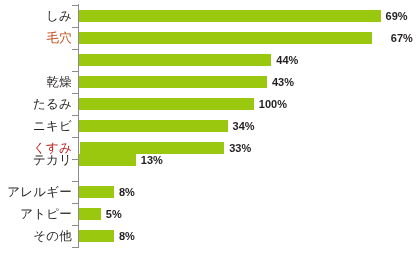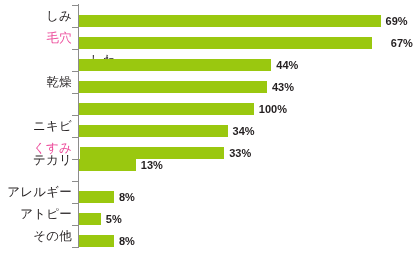--- a/index.html
+++ b/index.html
@@ -59,21 +59,21 @@
     white-space: nowrap;
     letter-spacing: 0.2px;
   }
 
   .bar-track {
     position: absolute;
     left: 79px;
     top: 0;
     height: 22px;
     display: flex;
-    align-items: flex-end;
+    align-items: center;
   }
 
   .bar-fill {
     height: 12px;
     background: #9ac80f;
     display: block;
   }
 
   .bar-value {
     font-size: 11px;
@@ -103,21 +103,21 @@
       <div class="axis-tick" style="top: 5px; background: rgb(140, 140, 140);"></div>
       <div class="bar-row" style="top: 5px;">
         <div class="cat-label" style="color: rgb(35, 31, 32);">しみ</div>
         <div class="bar-track" style="left: 79px;">
           <div class="bar-fill" style="width: 301.53px; background: rgb(154, 200, 15);"></div>
           <span class="bar-value" style="color: rgb(35, 31, 32);">69%</span>
         </div>
       </div>
       <div class="axis-tick" style="top: 27px; background: rgb(140, 140, 140);"></div>
       <div class="bar-row" style="top: 27px;">
-        <div class="cat-label" style="color: #ec4899;">毛穴</div>
+        <div class="cat-label" style="color: #c2410c;">毛穴</div>
         <div class="bar-track" style="left: 79px; gap: 14px;">
           <div class="bar-fill" style="width: 292.79px; background: rgb(154, 200, 15);"></div>
           <span class="bar-value" style="color: rgb(35, 31, 32);">67%</span>
         </div>
       </div>
       <div class="axis-tick" style="top: 49px; background: rgb(140, 140, 140);"></div>
       <div class="bar-row" style="top: 49px;">
         <div class="cat-label" style="color: rgb(35, 31, 32); padding-left: 44px;">しわ</div>
         <div class="bar-track" style="left: 79px;">
           <div class="bar-fill" style="width: 192.28px; background: rgb(154, 200, 15);"></div>
@@ -127,36 +127,37 @@
       <div class="axis-tick" style="top: 71px; background: rgb(140, 140, 140);"></div>
       <div class="bar-row" style="top: 71px;">
         <div class="cat-label" style="color: rgb(35, 31, 32);">乾燥</div>
         <div class="bar-track" style="left: 79px;">
           <div class="bar-fill" style="width: 187.91px; background: rgb(154, 200, 15);"></div>
           <span class="bar-value" style="color: rgb(35, 31, 32);">43%</span>
         </div>
       </div>
       <div class="axis-tick" style="top: 93px; background: rgb(140, 140, 140);"></div>
       <div class="bar-row" style="top: 93px;">
+        <div class="cat-label" style="color: rgb(35, 31, 32);">たるみ</div>
         <div class="bar-track" style="left: 79px;">
           <div class="bar-fill" style="width: 174.8px; background: rgb(154, 200, 15);"></div>
           <span class="bar-value" style="color: rgb(35, 31, 32);">100%</span>
         </div>
       </div>
       <div class="axis-tick" style="top: 115px; background: rgb(140, 140, 140);"></div>
       <div class="bar-row" style="top: 115px;">
         <div class="cat-label" style="color: rgb(35, 31, 32);">ニキビ</div>
         <div class="bar-track" style="left: 79px;">
           <div class="bar-fill" style="width: 148.58px; background: rgb(154, 200, 15);"></div>
           <span class="bar-value" style="color: rgb(35, 31, 32);">34%</span>
         </div>
       </div>
       <div class="axis-tick" style="top: 137px; background: rgb(140, 140, 140);"></div>
       <div class="bar-row" style="top: 137px;">
-        <div class="cat-label" style="color: #ec4899;">くすみ</div>
+        <div class="cat-label" style="color: #b91c1c;">くすみ</div>
         <div class="bar-track" style="left: 68px; padding-left: 12px;">
           <div class="bar-fill" style="width: 144.21px; background: rgb(154, 200, 15);"></div>
           <span class="bar-value" style="color: rgb(35, 31, 32);">33%</span>
         </div>
       </div>
       <div class="axis-tick" style="top: 159px; background: rgb(140, 140, 140);"></div>
       <div class="bar-row" style="top: 149px;">
         <div class="cat-label" style="color: rgb(35, 31, 32);">テカリ</div>
         <div class="bar-track" style="left: 79px;">
           <div class="bar-fill" style="width: 56.81px; background: rgb(154, 200, 15);"></div>

